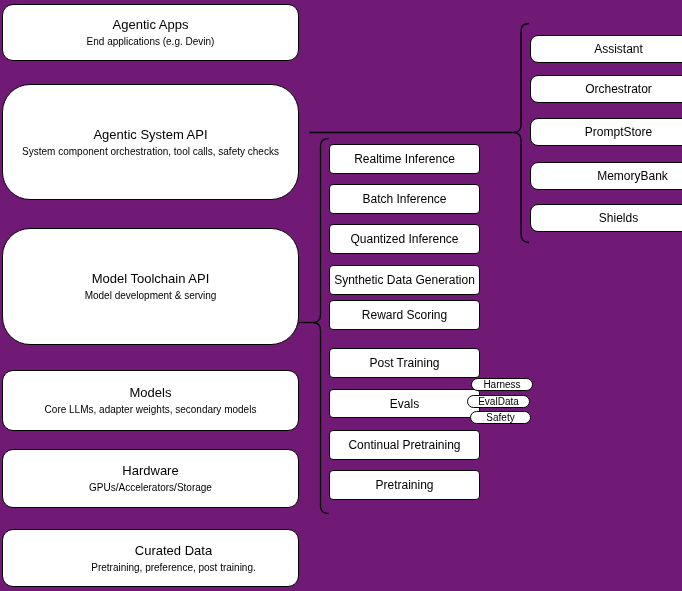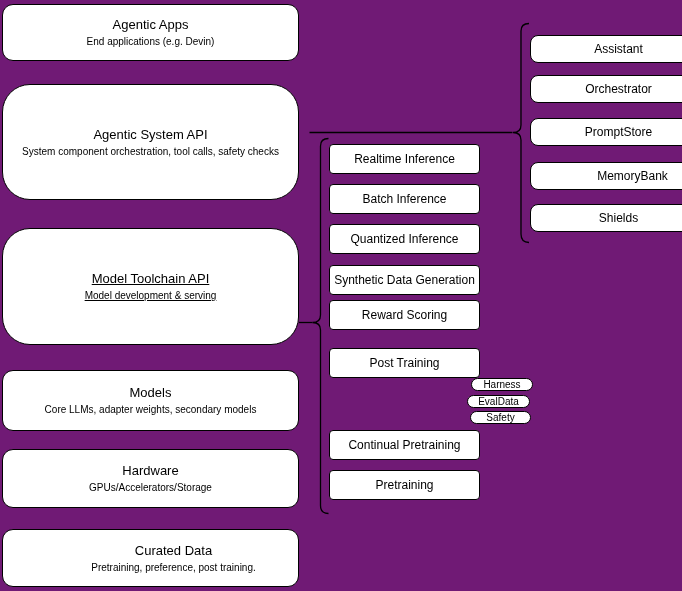--- a/index.html
+++ b/index.html
@@ -59,21 +59,21 @@
   </svg>
 
   <div class="node lbox" style="top:4px;height:57px;">
     <div class="btitle">Agentic Apps</div>
     <div class="bsub">End applications (e.g. Devin)</div>
   </div>
   <div class="node lbox big" style="top:84px;height:116px;">
     <div class="btitle">Agentic System API</div>
     <div class="bsub">System component orchestration, tool calls, safety checks</div>
   </div>
-  <div class="node lbox big" style="top:228px;height:117px;text-decoration:underline;">
+  <div class="node lbox big" style="top:228px;height:117px;">
     <div class="btitle">Model Toolchain API</div>
     <div class="bsub">Model development &amp; serving</div>
   </div>
   <div class="node lbox" style="top:370px;height:61px;">
     <div class="btitle">Models</div>
     <div class="bsub">Core LLMs, adapter weights, secondary models</div>
   </div>
   <div class="node lbox" style="top:449px;height:59px;">
     <div class="btitle">Hardware</div>
     <div class="bsub">GPUs/Accelerators/Storage</div>
@@ -93,20 +93,23 @@
     <span>Quantized Inference</span>
   </div>
   <div class="node mbox" style="top:265px;">
     <span>Synthetic Data Generation</span>
   </div>
   <div class="node mbox" style="top:300px;">
     <span>Reward Scoring</span>
   </div>
   <div class="node mbox" style="top:348px;">
     <span>Post Training</span>
+  </div>
+  <div class="node mbox" style="top:389px;height:29px;">
+    <span>Evals</span>
   </div>
   <div class="node mbox" style="top:430px;">
     <span>Continual Pretraining</span>
   </div>
   <div class="node mbox" style="top:470px;">
     <span>Pretraining</span>
   </div>
 
   <div class="pill" style="left:471px;top:378px;width:62px;">
     <span>Harness</span>

